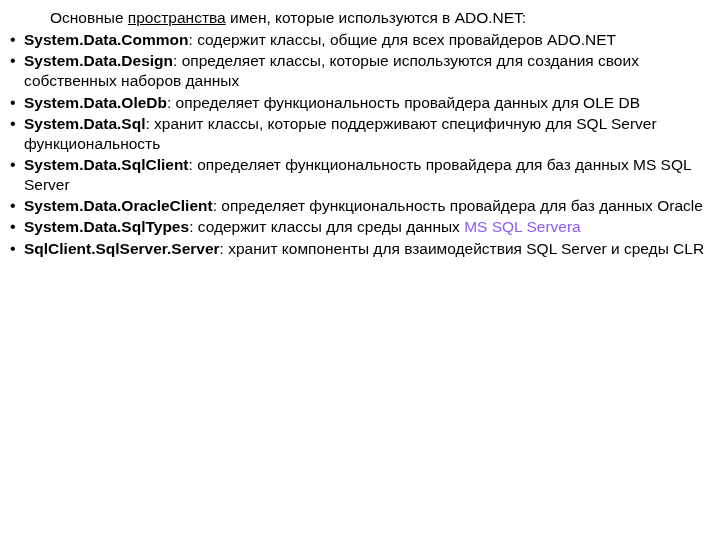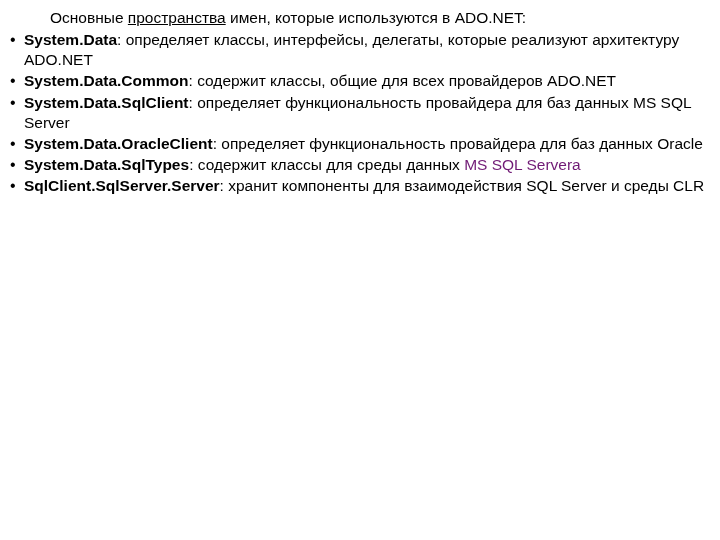--- a/index.html
+++ b/index.html
@@ -29,29 +29,31 @@
     }
     ul.nslist > li::before {
       content: "•";
       position: absolute;
       left: 2px;
       top: 0;
       font-size: 16px;
       line-height: 1.3;
     }
     .ns { font-weight: bold; }
-    .link { color: #701a75; }
+    .link { color: #8b5cf6; }
   </style>
 </head>
 <body>
 
 <div class="intro">
   <span>Основные </span><span class="u">пространства</span><span> имен, которые используются в ADO.NET:</span>
 </div>
 
 <ul class="nslist">
-  <li><span class="ns">System.Data</span><span>: определяет классы, интерфейсы, делегаты, которые реализуют архитектуру ADO.NET</span></li>
   <li><span class="ns">System.Data.Common</span><span>: содержит классы, общие для всех провайдеров ADO.NET</span></li>
+  <li><span class="ns">System.Data.Design</span><span>: определяет классы, которые используются для создания своих собственных наборов данных</span></li>
+  <li><span class="ns">System.Data.OleDb</span><span>: определяет функциональность провайдера данных для OLE DB</span></li>
+  <li><span class="ns">System.Data.Sql</span><span>: хранит классы, которые поддерживают специфичную для SQL Server функциональность</span></li>
   <li><span class="ns">System.Data.SqlClient</span><span>: определяет функциональность провайдера для баз данных MS SQL Server</span></li>
   <li><span class="ns">System.Data.OracleClient</span><span>: определяет функциональность провайдера для баз данных Oracle</span></li>
   <li><span class="ns">System.Data.SqlTypes</span><span>: содержит классы для среды данных </span><span class="link">MS SQL Servera</span></li>
   <li><span class="ns">SqlClient.SqlServer.Server</span><span>: хранит компоненты для взаимодействия SQL Server и среды CLR</span></li>
 </ul>
 
 </body></html>

